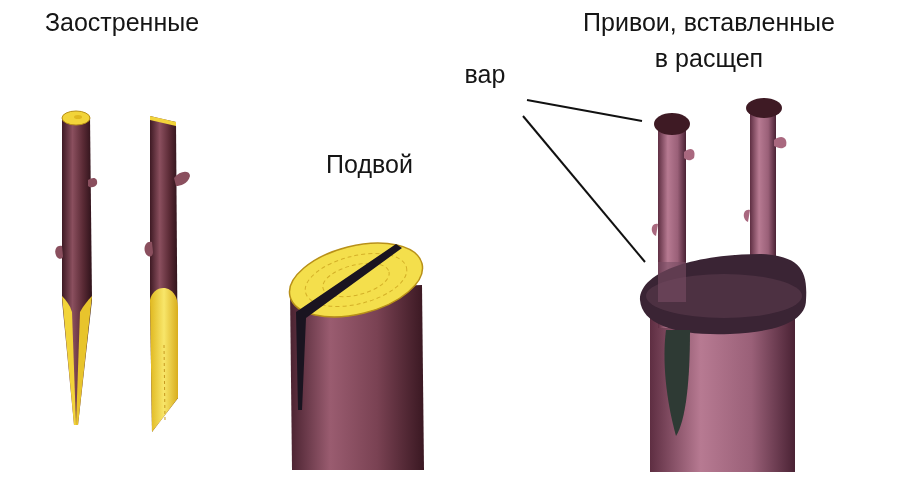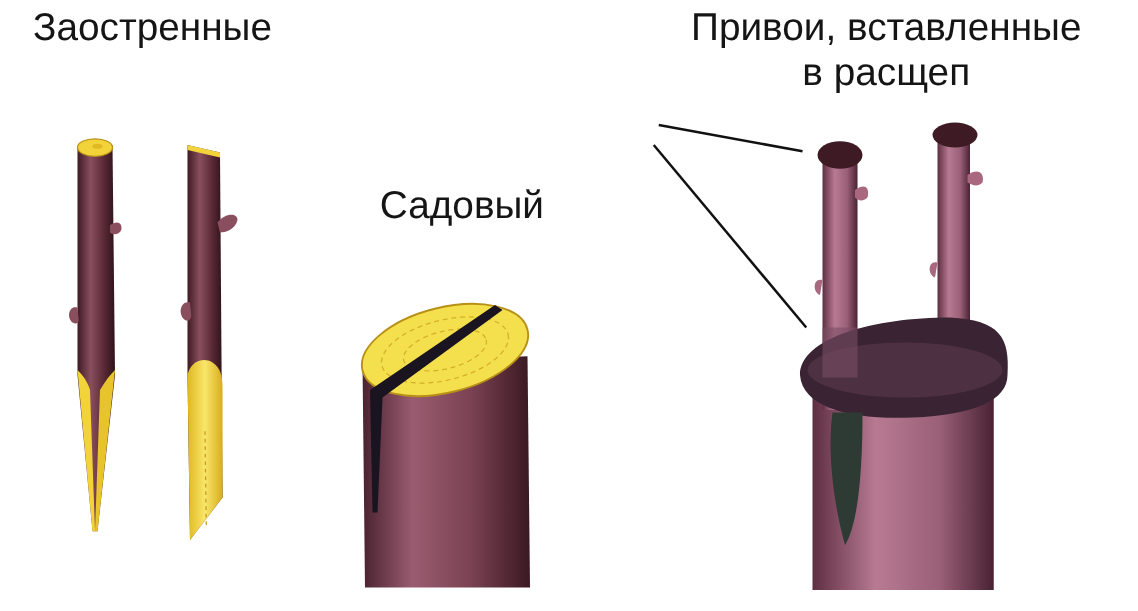--- a/index.html
+++ b/index.html
@@ -1,31 +1,32 @@
 <!DOCTYPE html>
 <html><head>
 <meta charset="utf-8">
 <style>
   html,body{margin:0;padding:0;background:#ffffff;}
   body{width:910px;height:489px;position:relative;overflow:hidden;font-family:"Liberation Sans","DejaVu Sans",sans-serif;color:#111;}
-  .label{position:absolute;font-size:31px;line-height:36px;text-align:center;white-space:nowrap;color:#151515;}
+  .label{position:absolute;font-size:25px;line-height:36px;text-align:center;white-space:nowrap;color:#151515;}
   svg.art{position:absolute;left:0;top:0;}
 </style>
 </head>
 <body>
 
 <div class="label" style="left:2px;top:4px;width:240px;">
   <div>Заостренные</div>
 </div>
 
 <div class="label" style="left:262px;top:146px;width:215px;">
-  <div>Садовый</div>
+  <div>Подвой</div>
 </div>
 
 <div class="label" style="left:405px;top:56px;width:160px;">
+  <div>вар</div>
 </div>
 
 <div class="label" style="left:524px;top:4px;width:370px;">
   <div>Привои, вставленные</div>
   <div>в расщеп</div>
 </div>
 
 <svg class="art" width="910" height="489" viewBox="0 0 910 489">
   <defs>
     <linearGradient id="barkGrad" x1="0" x2="1" y1="0" y2="0">

